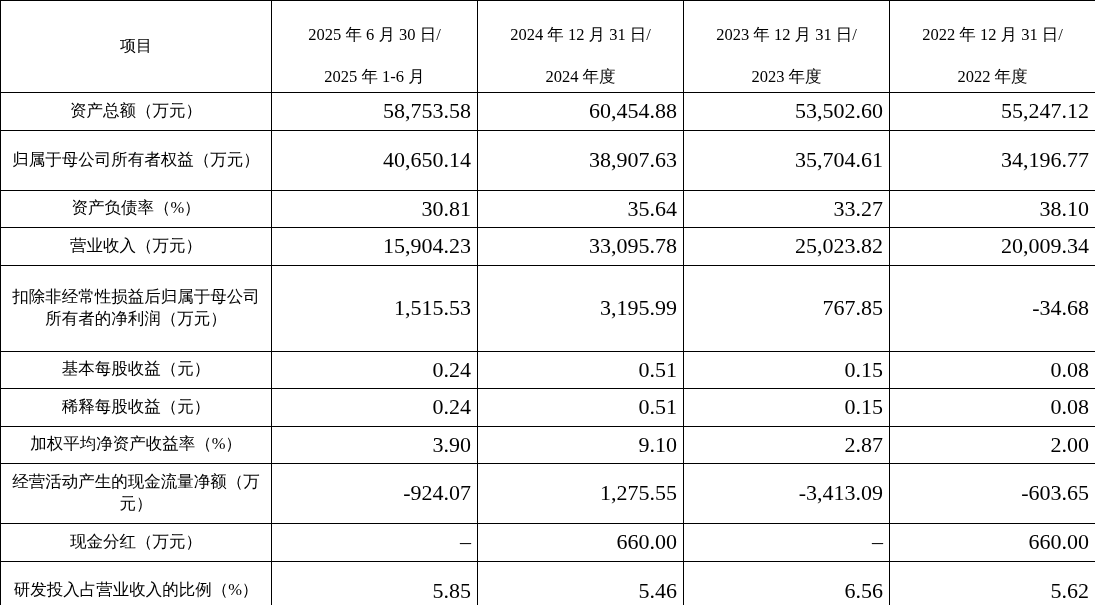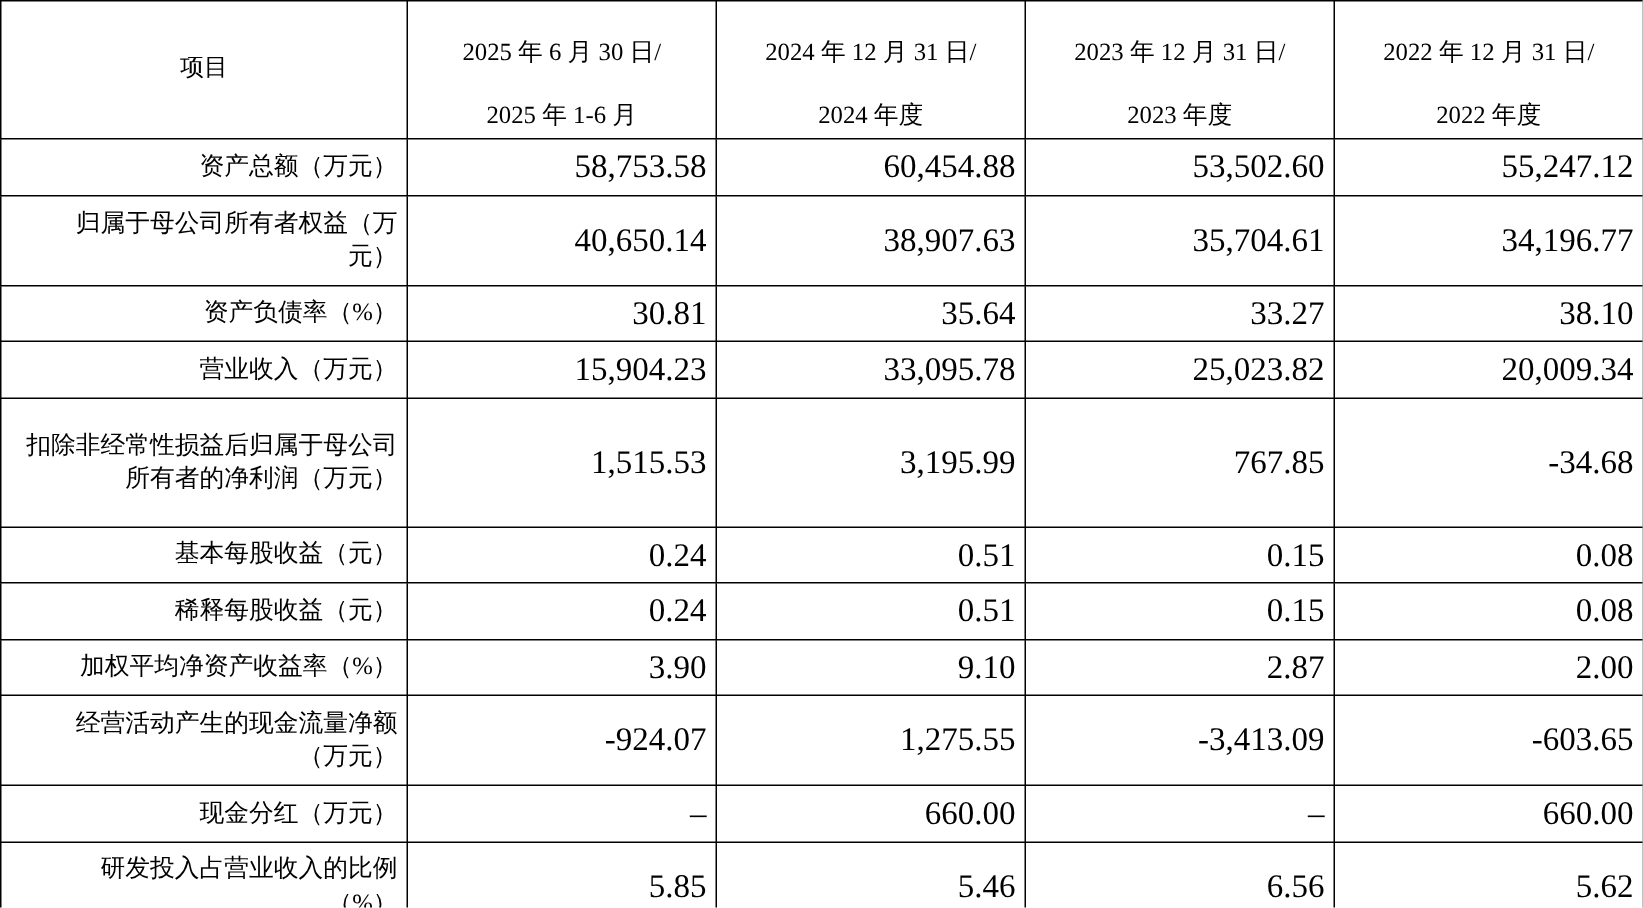--- a/index.html
+++ b/index.html
@@ -46,32 +46,32 @@
     font-size: 16.5px;
     line-height: 1.35;
   }
   th.hdr-period .l1, th.hdr-period .l2 {
     display: block;
     text-align: center;
     white-space: nowrap;
     margin-top: 20px;
   }
   td.item {
-    text-align: right;
+    text-align: center;
     font-size: 16.5px;
   }
   td.num {
     text-align: right;
     font-family: "Liberation Serif", "DejaVu Serif", serif;
     font-size: 22px;
     padding-right: 8px;
     white-space: nowrap;
   }
   tr.r1 td { height: 26px; }
-  tr.r2 td { height: 52px; padding-left: 40px; }
+  tr.r2 td { height: 52px; }
   tr.r3 td { height: 78px; }
 </style>
 </head>
 <body>
 
 <div class="table-wrap">
   <table class="fin">
     <colgroup>
       <col class="c-item">
       <col class="c-val">

